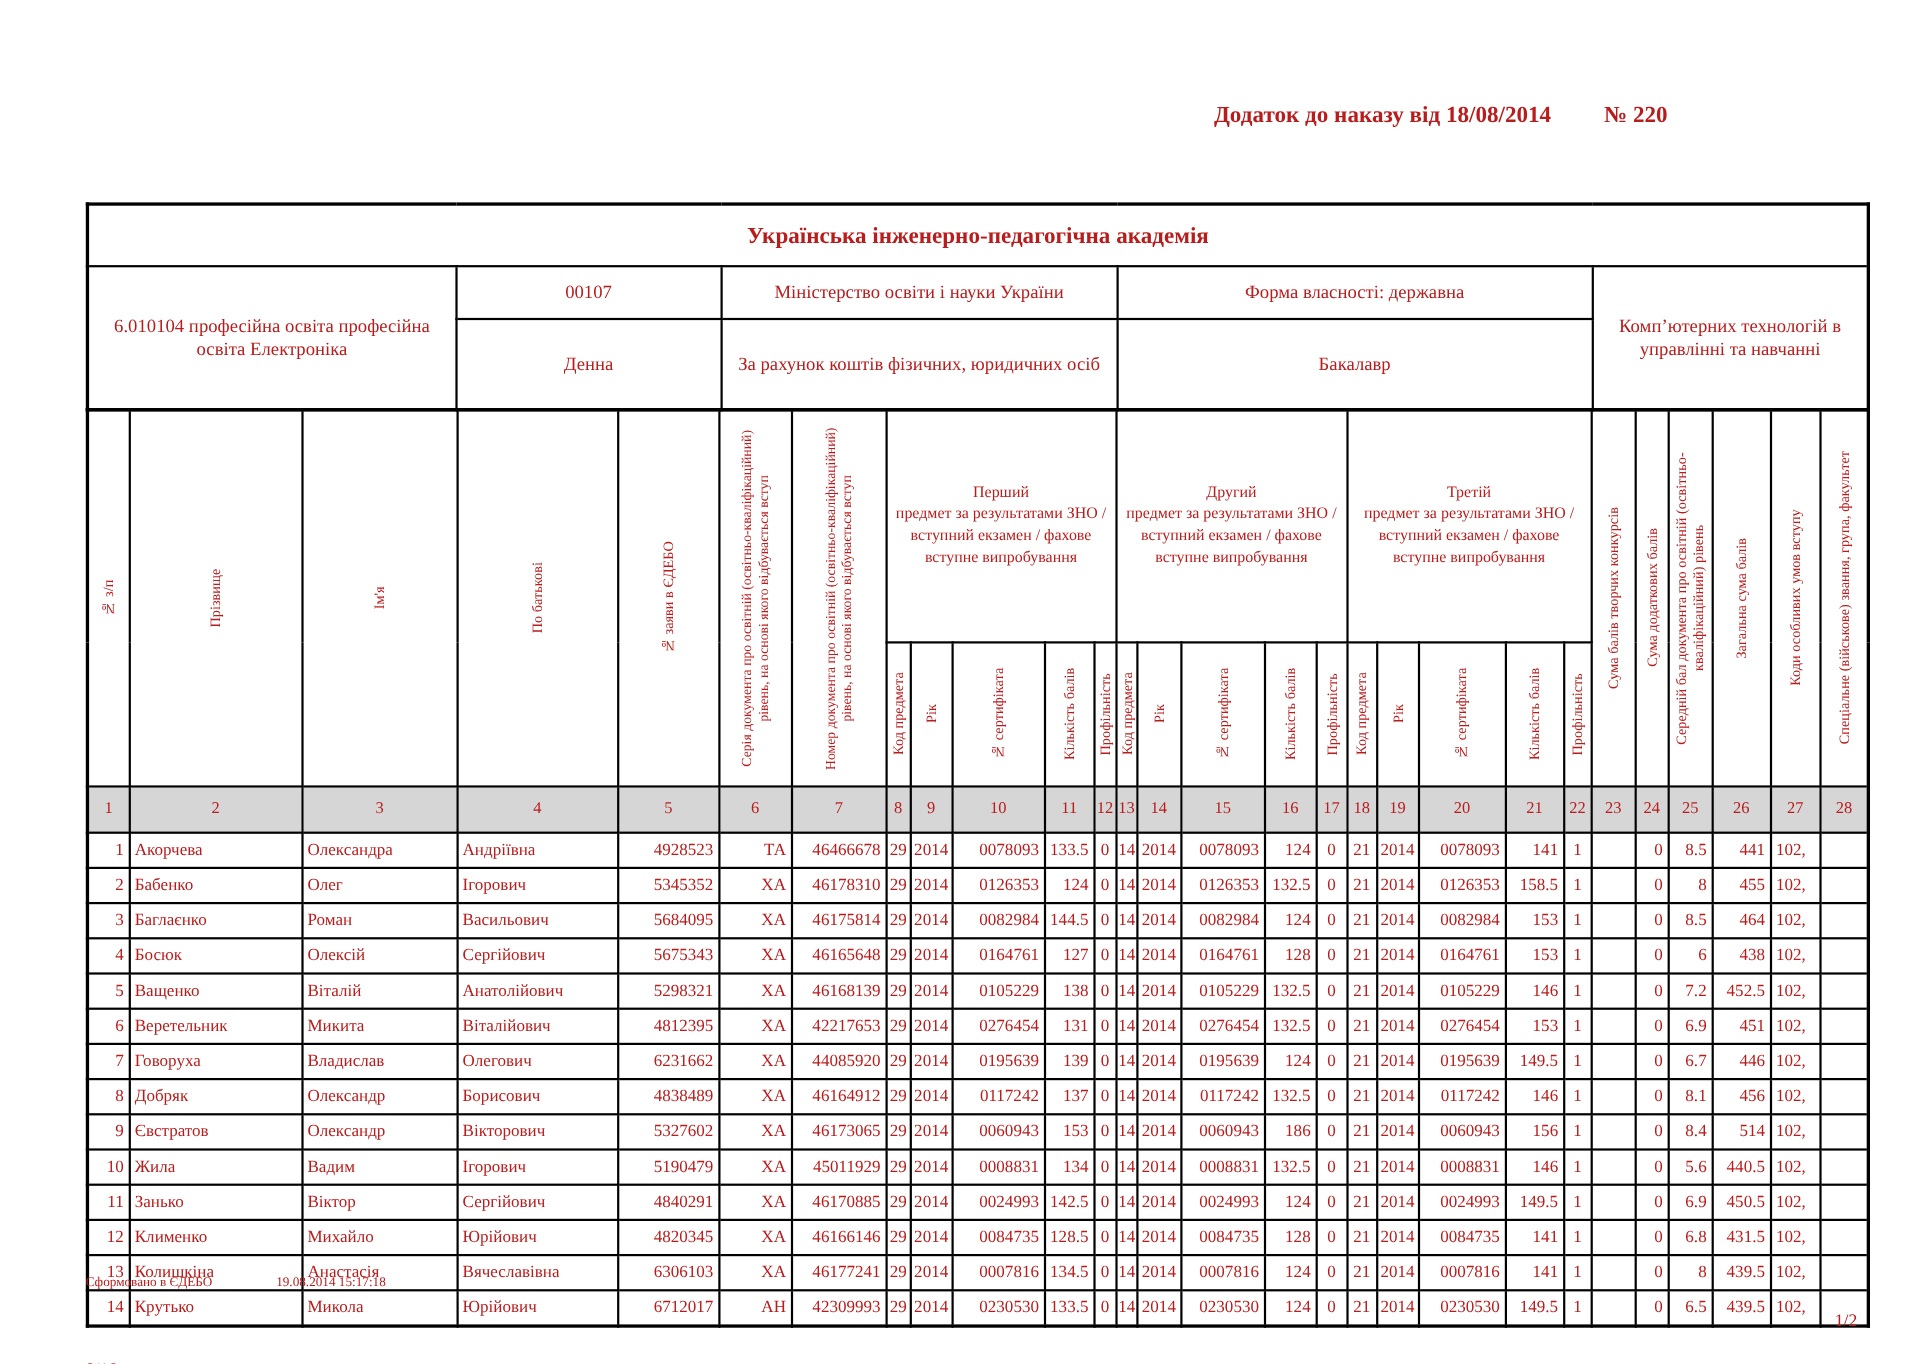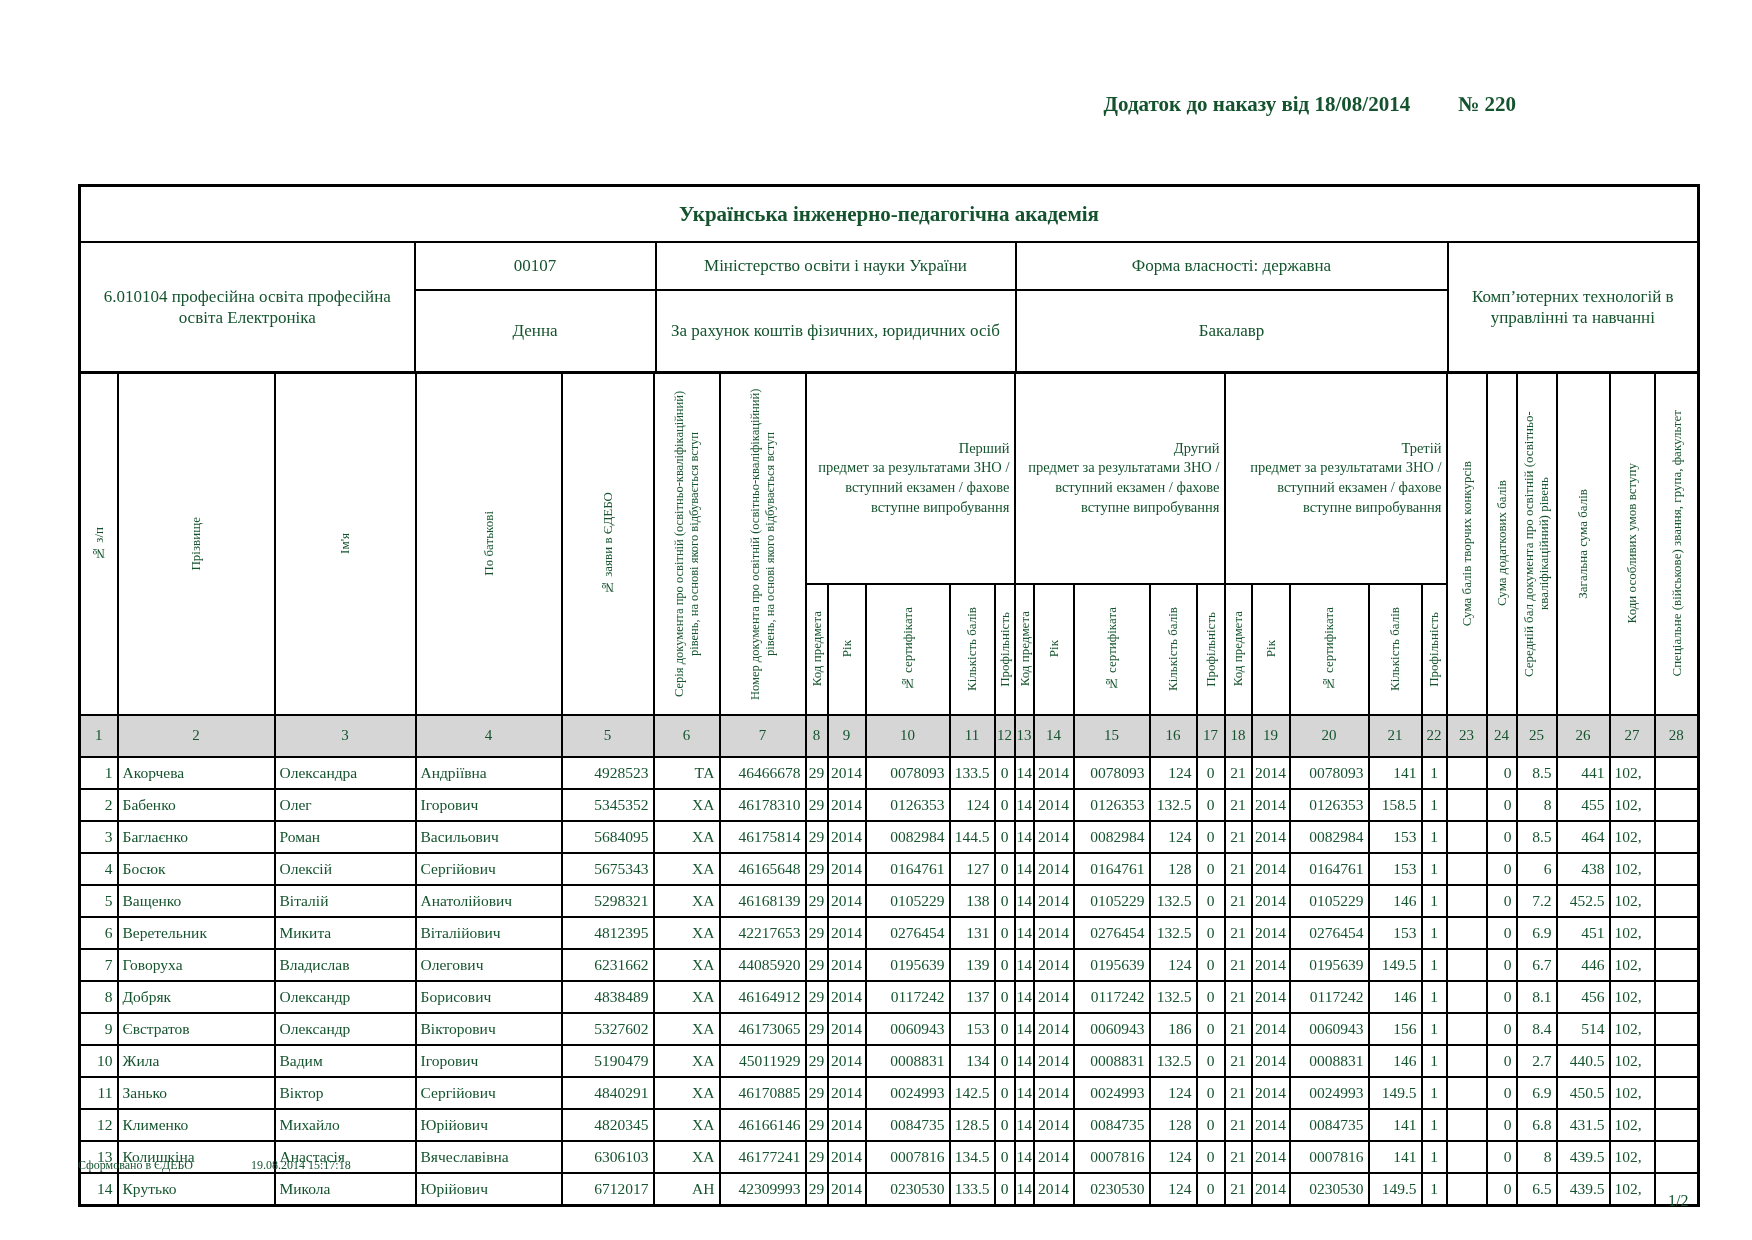--- a/index.html
+++ b/index.html
@@ -1,21 +1,21 @@
 <!DOCTYPE html>
 <html><head>
 <meta charset="utf-8">
 <style>
   html,body{margin:0;padding:0;background:#888;}
   .page{
     position:relative;
     width:1752px;height:1240px;
     background:#ffffff;
     font-family:"Liberation Serif", serif;
-    color:#14532d;
+    color:#b91c1c;
     overflow:hidden;
   }
   .annotation{
     position:absolute;top:92px;left:0;width:1516px;
     display:flex;justify-content:flex-end;gap:48px;
     font-weight:bold;font-size:21px;
   }
   .tablewrap{position:absolute;left:78px;top:148px;width:1749px;margin-top:36px;}
   table{border-collapse:collapse;table-layout:fixed;width:1619px;}
   td{border:2px solid #000;overflow:hidden;}
@@ -33,21 +33,21 @@
     margin:0 auto;
     font-size:13px;
     line-height:1.18;
     max-height:322px;
     text-align:center;
   }
   .rot.small{font-size:12.5px;}
   .rot.sub{max-height:118px;font-size:13px;}
   .hdr-row1 td{height:205px;}
   .hdr-row2 td{height:125px;}
-  .group-cell{text-align:right;vertical-align:middle;font-size:14.5px;line-height:1.35;padding:2px 4px;}
+  .group-cell{text-align:center;vertical-align:middle;font-size:14.5px;line-height:1.35;padding:2px 4px;}
   .num-row td{height:38px;background:#d6d6d6;text-align:center;font-size:15px;vertical-align:middle;}
   .data-row td{height:30px;font-size:15.5px;vertical-align:middle;padding:0 4px;white-space:nowrap;}
   .al-l{text-align:left;}
   .al-r{text-align:right;}
   .al-c{text-align:center;padding:0 1px !important;}
   .footer-line1{position:absolute;left:78px;top:1158px;font-size:12px;display:flex;gap:58px;}
   .footer-page{position:absolute;left:78px;top:1237px;font-size:16px;}
   .footer-sheet{position:absolute;left:1668px;top:1192px;font-size:16px;}
 </style>
 </head>
@@ -541,21 +541,21 @@
             <td class="al-r">0008831</td>
             <td class="al-r">132.5</td>
             <td class="al-c">0</td>
             <td class="al-c">21</td>
             <td class="al-c">2014</td>
             <td class="al-r">0008831</td>
             <td class="al-r">146</td>
             <td class="al-c">1</td>
             <td class="al-c"></td>
             <td class="al-r">0</td>
-            <td class="al-r">2.7</td>
+            <td class="al-r">5.6</td>
             <td class="al-r">440.5</td>
             <td class="al-l">102,</td>
             <td class="al-c"></td>
           </tr>
           <tr class="data-row">
             <td class="al-r">11</td>
             <td class="al-l">Занько</td>
             <td class="al-l">Віктор</td>
             <td class="al-l">Сергійович</td>
             <td class="al-r">4840291</td>

